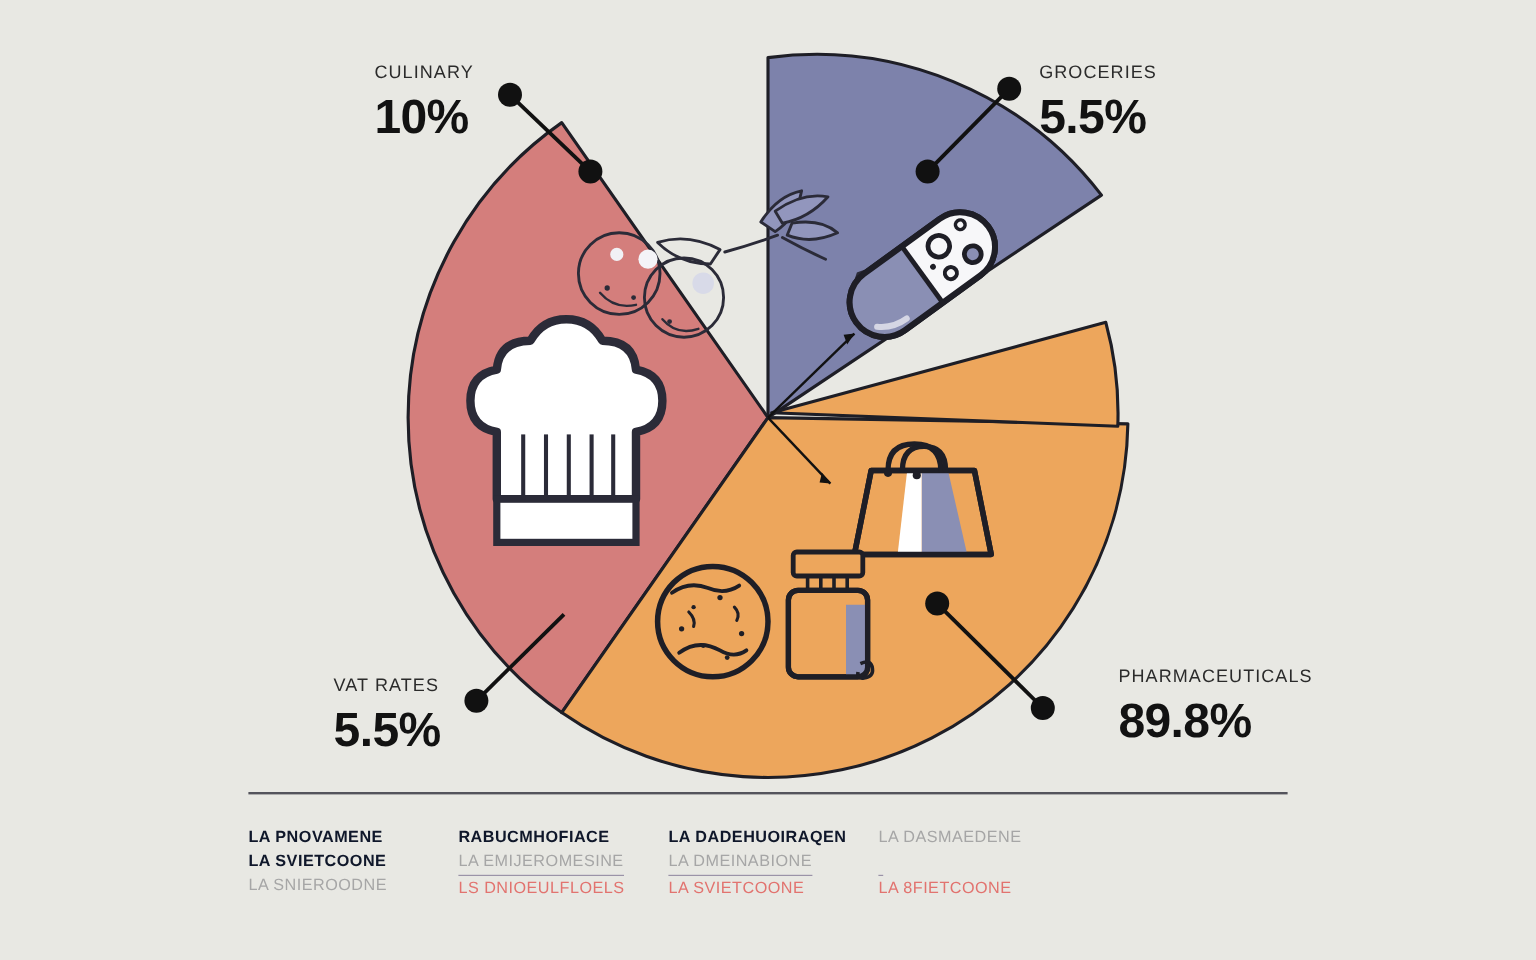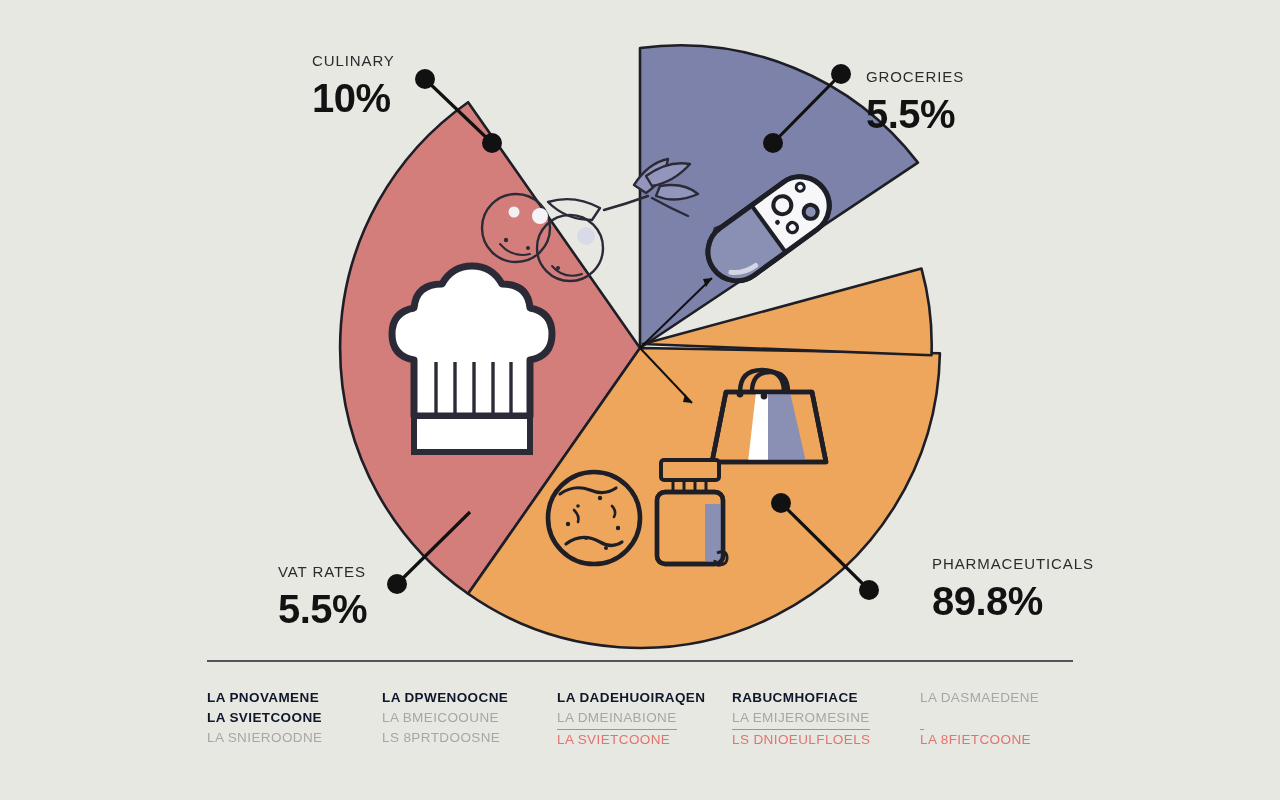--- a/index.html
+++ b/index.html
@@ -36,21 +36,21 @@
   .callout .val {
     font-size: 40px;
     font-weight: 700;
     color: #121212;
     line-height: 1.05;
     margin-top: 8px;
     letter-spacing: -0.5px;
   }
 
   #callout-culinary        { left: 312px; top: 52px;  }
-  #callout-groceries       { left: 866px; top: 68px;  }
+  #callout-groceries       { left: 866px; top: 52px;  }
   #callout-vat-rates       { left: 278px; top: 563px; }
   #callout-pharmaceuticals { left: 932px; top: 555px; }
 
   
   #footer {
     position: absolute;
     left: 207px; top: 660px;
     width: 866px;
   }
   #footer-rule {
@@ -254,39 +254,34 @@
   <div id="footer">
     <div id="footer-rule"></div>
     <div id="footer-cols">
 
       <div class="fcol">
         <div class="fline dark">LA PNOVAMENE</div>
         <div class="fline dark">LA SVIETCOONE</div>
         <div class="fline muted">LA SNIEROODNE</div>
       </div>
 
-      <div class="fcol">
-        <div class="fline dark">LA DPWENOOCNE</div>
-        <div class="fline muted">LA BMEICOOUNE</div>
-        <div class="fline muted">LS 8PRTDOOSNE</div>
+
+      <div class="fcol">
+        <div class="fline dark">RABUCMHOFIACE</div>
+        <div class="fline muted rule">LA EMIJEROMESINE</div>
+        <div class="fline red">LS DNIOEULFLOELS</div>
       </div>
 
       <div class="fcol">
         <div class="fline dark">LA DADEHUOIRAQEN</div>
         <div class="fline muted rule">LA DMEINABIONE</div>
         <div class="fline red">LA SVIETCOONE</div>
       </div>
 
       <div class="fcol">
-        <div class="fline dark">RABUCMHOFIACE</div>
-        <div class="fline muted rule">LA EMIJEROMESINE</div>
-        <div class="fline red">LS DNIOEULFLOELS</div>
-      </div>
-
-      <div class="fcol">
         <div class="fline muted">LA DASMAEDENE</div>
         <div class="fline muted rule">&nbsp;</div>
         <div class="fline red">LA 8FIETCOONE</div>
       </div>
 
     </div>
   </div>
 
 </div>
 

